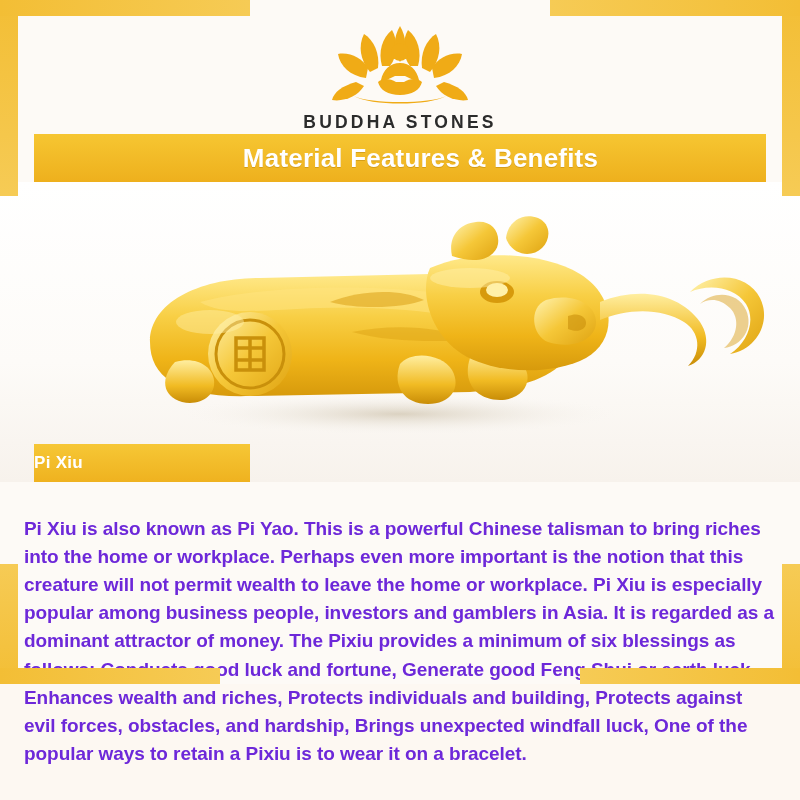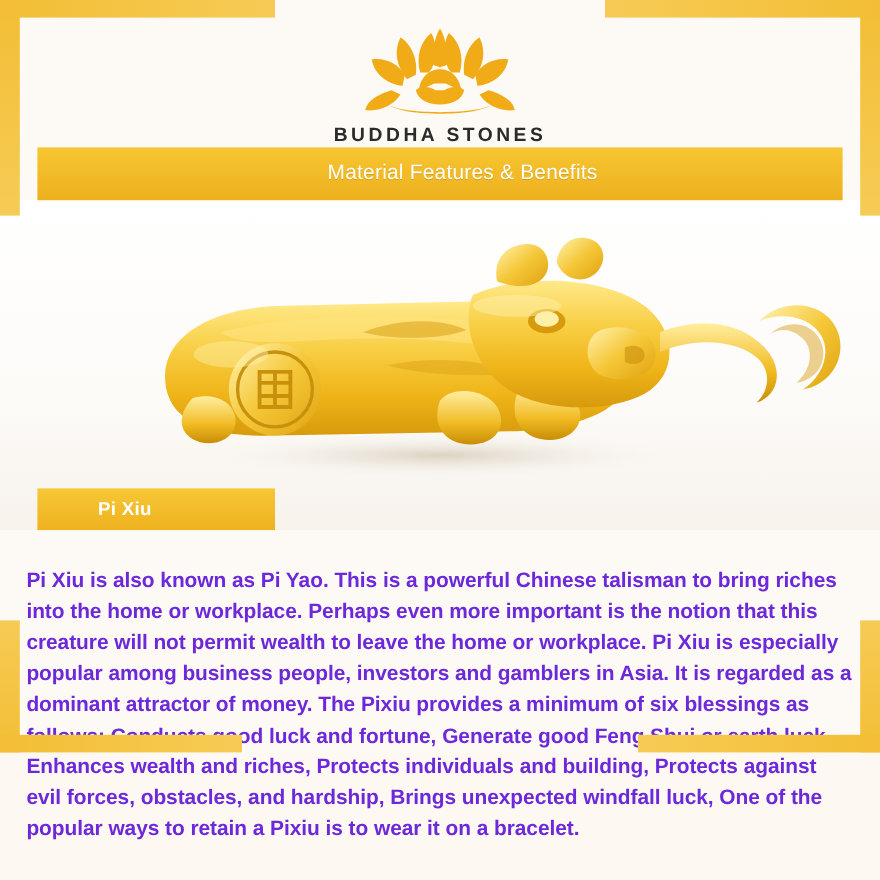--- a/index.html
+++ b/index.html
@@ -68,22 +68,22 @@
     background: #f3b825;
     background: linear-gradient(180deg,#f6c632 0%, #eeb01d 100%);
     height: 48px;
     display: flex;
     align-items: center;
     justify-content: center;
     z-index: 4;
   }
   .title-band .title-text {
     color: #ffffff;
-    font-size: 19px;
-    font-weight: normal;
+    font-size: 26px;
+    font-weight: bold;
     letter-spacing: 0.2px;
     text-shadow: 0 1px 0 rgba(160,110,0,.35);
     margin-left: 41px;
   }
 
   
   .hero {
     position: relative;
     margin-top: 0;
     height: 300px;
@@ -99,21 +99,20 @@
   .caption-tab {
     position: absolute;
     left: 34px;
     bottom: 0;
     width: 216px;
     height: 38px;
     background: #f3b825;
     background: linear-gradient(180deg,#f6c736 0%, #efb21f 100%);
     display: flex;
     align-items: center;
-    padding-left: 55px;
     box-sizing: border-box;
     z-index: 6;
   }
   .caption-tab .caption-text {
     color: #ffffff;
     font-size: 17px;
     font-weight: bold;
     letter-spacing: .3px;
   }
 

